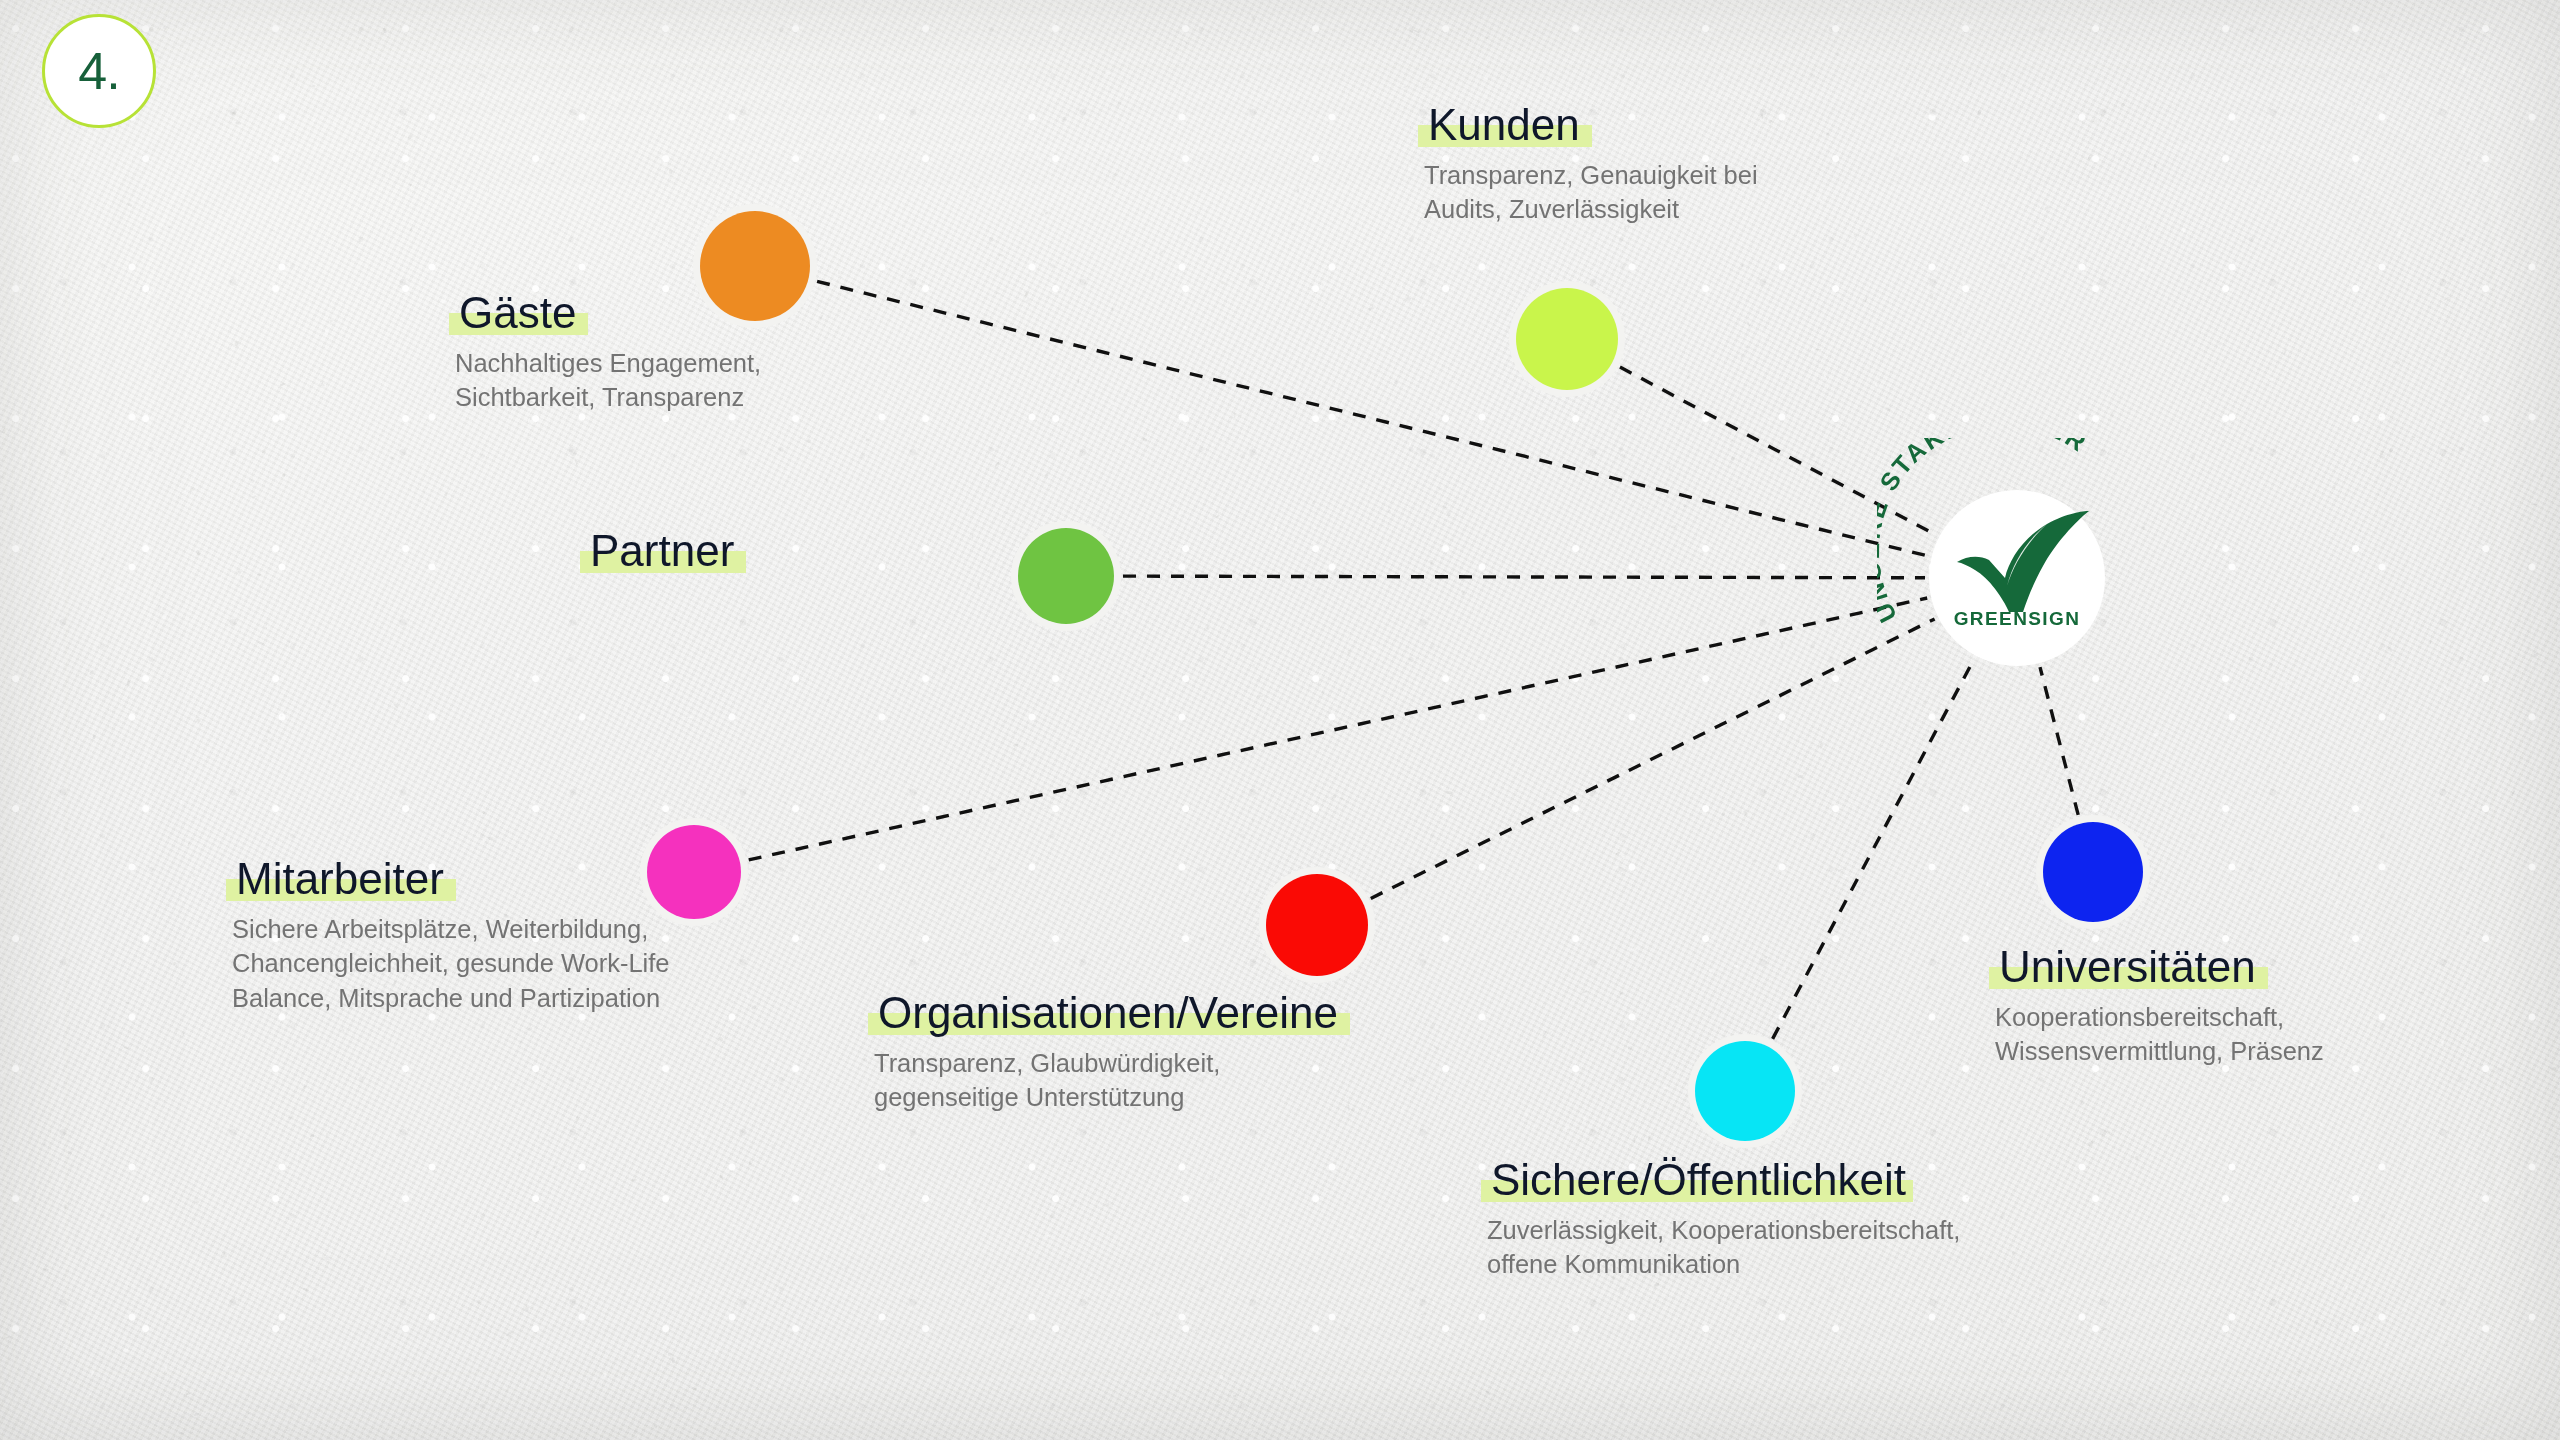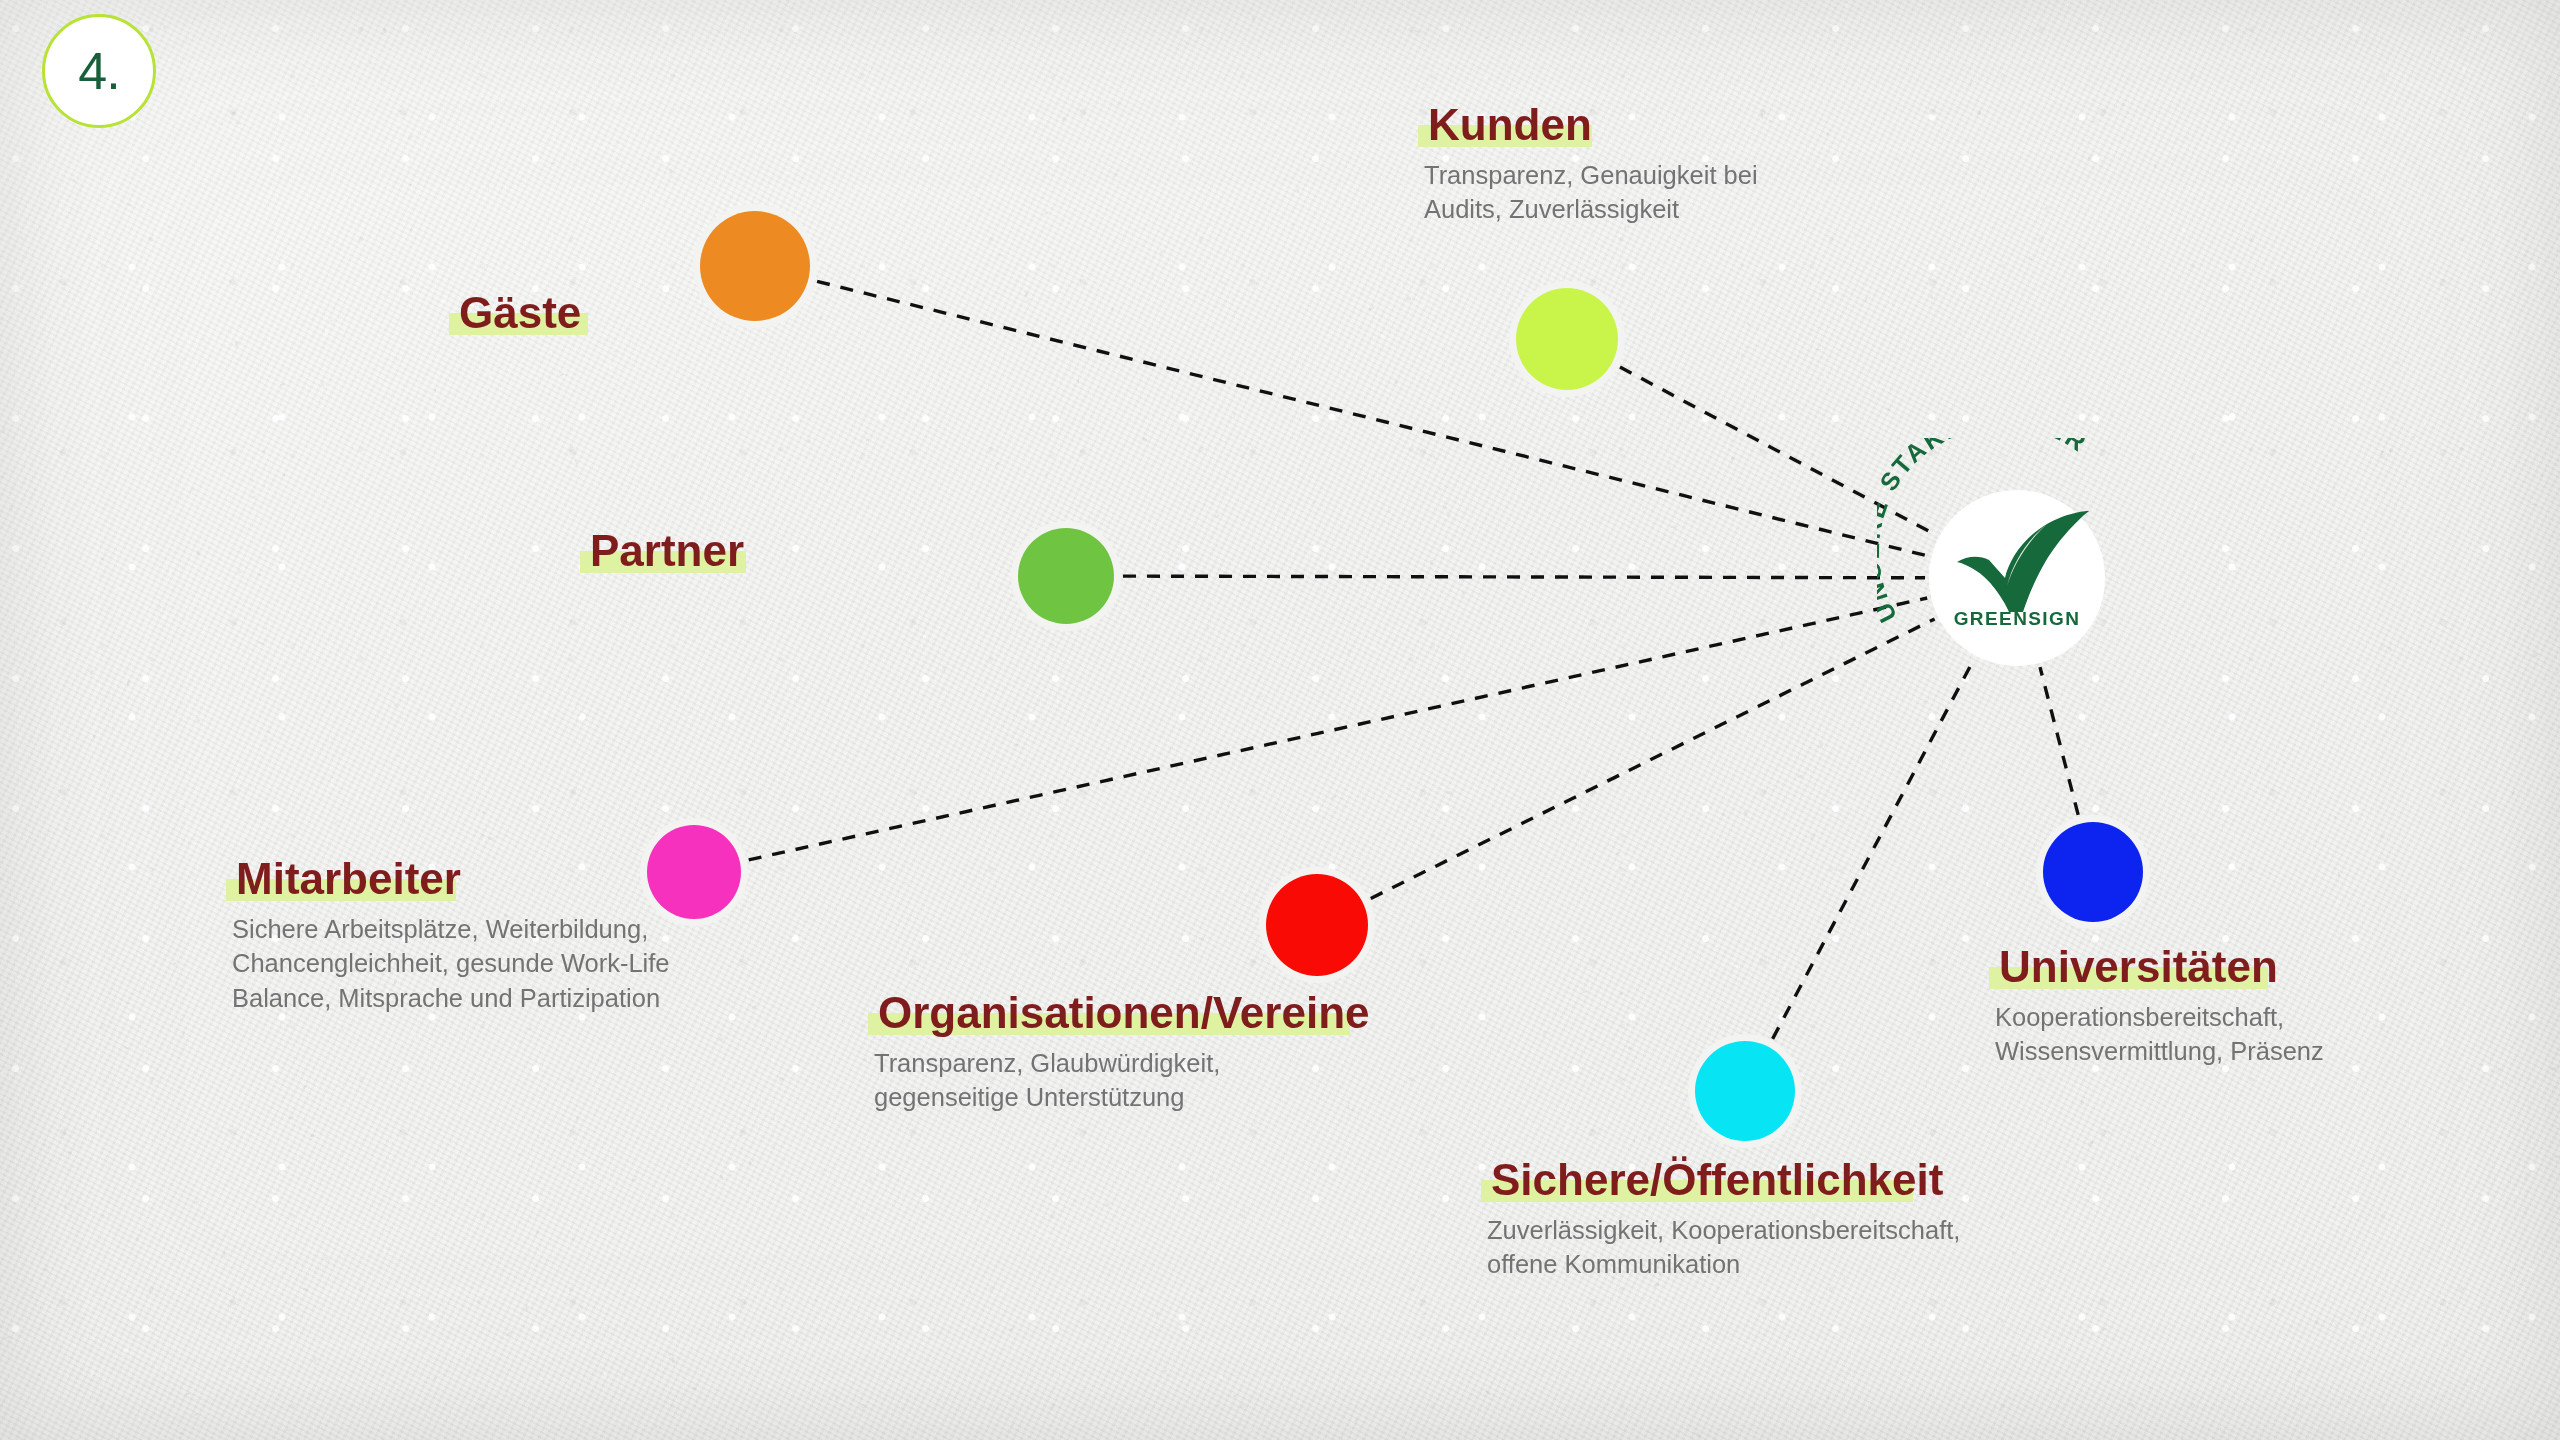--- a/index.html
+++ b/index.html
@@ -35,21 +35,21 @@
   .badge span{
     font-size:52px;color:#17603a;font-family:"Liberation Sans",sans-serif;
     line-height:1;letter-spacing:-1px;
   }
 
   .node{position:absolute;border-radius:50%;box-shadow:0 0 0 7px #f3f3f1;}
 
   .blk{position:absolute;}
   .hd{
     position:relative;display:inline-block;
-    font-size:44px;font-weight:700;color:#7f1d1d;line-height:1.06;
+    font-size:44px;font-weight:400;color:#0f172a;line-height:1.06;
     white-space:nowrap;padding:0 6px 0 4px;
   }
   .hd .hl{
     position:absolute;left:0;right:0;bottom:2px;height:22px;
     background:#dff2a2;z-index:0;
   }
   .hd .tx{position:relative;z-index:1;}
   .bd{
     margin-top:9px;font-size:25.5px;color:#737373;line-height:1.36;
     white-space:pre-line;
@@ -1608,20 +1608,22 @@
     <path d="M104 16 C84 34 70 58 64 78 C70 54 84 32 104 16 Z" fill="#ffffff" opacity=".85"></path>
   </svg>
   <div id="hubword">GREENSIGN</div>
 </div>
 
 <div class="blk" style="left:455px;top:290px;">
   <div class="hd">
     <span class="hl" style="left: -6px; width: 139.391px; right: auto;"></span>
     <span class="tx">Gäste</span>
   </div>
+  <div class="bd">Nachhaltiges Engagement,
+Sichtbarkeit, Transparenz</div>
 </div>
 
 <div class="blk" style="left:1424px;top:102px;">
   <div class="hd">
     <span class="hl" style="left: -6px; width: 173.703px; right: auto;"></span>
     <span class="tx">Kunden</span>
   </div>
   <div class="bd">Transparenz, Genauigkeit bei
 Audits, Zuverlässigkeit</div>
 </div>

